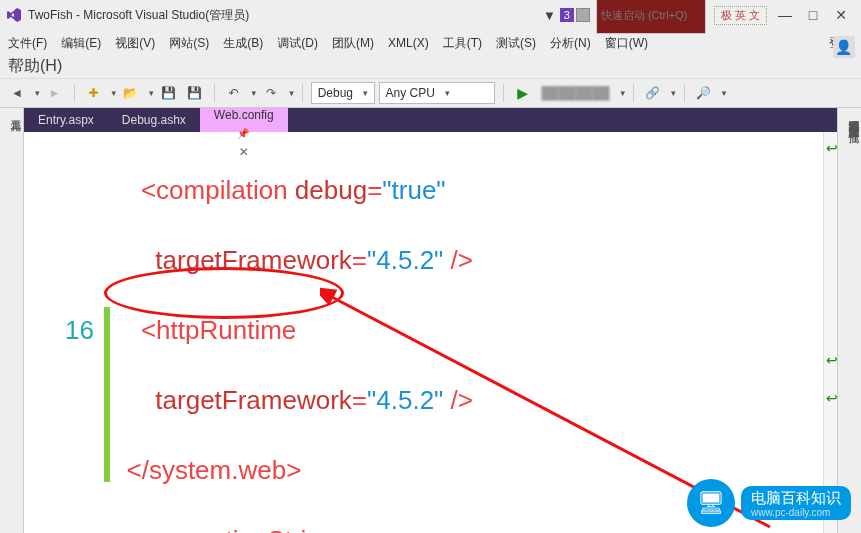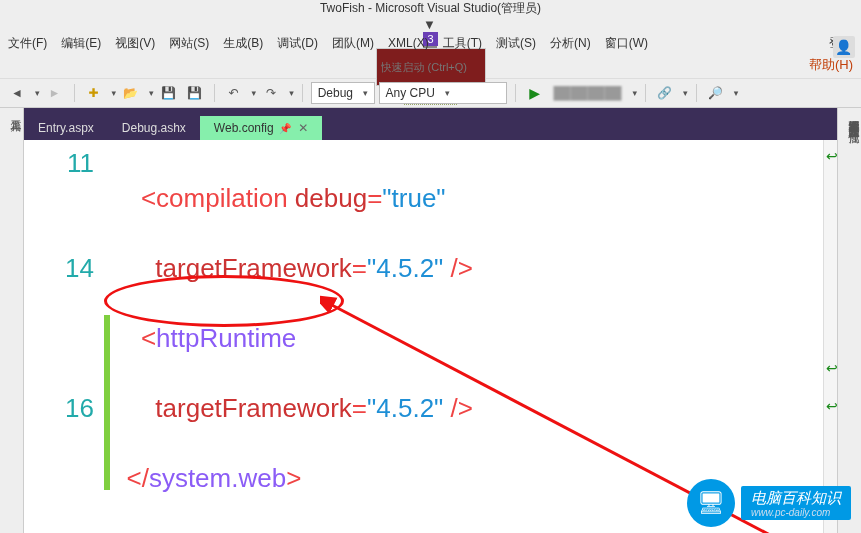--- a/index.html
+++ b/index.html
@@ -1,58 +1,58 @@
 <!DOCTYPE html>
 <html><head>
 <meta charset="utf-8">
 <style>
 *{margin:0;padding:0;box-sizing:border-box;font-family:"Microsoft YaHei",sans-serif;}
 body{width:861px;height:533px;background:#eee;overflow:hidden;position:relative;}
-.titlebar{height:30px;background:#eee;display:flex;align-items:center;padding:0 6px;color:#333;font-size:12px;flex-direction:column;}
+.titlebar{height:30px;background:#eee;display:flex;align-items:center;padding:0 6px;color:#333;font-size:12px;}
 .titlebar .logo{width:16px;height:16px;margin-right:6px;}
 .titlebar .spacer{flex:1;}
 .titlebar .badge{background:#6a3fb5;color:#fff;font-size:11px;padding:1px 4px;margin:0 2px;}
 .titlebar .flag{width:14px;height:14px;border:1px solid #888;background:#aaa;margin-right:2px;}
 .titlebar .search{width:110px;height:20px;border:1px solid #ccc;background:#7f1d1d;font-size:11px;color:#aaa;padding:18px 4px;margin:0 4px;}
 .titlebar .ime{border:1px dotted #9a6;color:#b44;font-size:11px;padding:1px 6px;margin:0 4px;text-align:center;}
 .winbtn{width:28px;height:22px;display:inline-flex;align-items:center;justify-content:center;color:#444;font-size:14px;}
 .menubar{height:26px;display:flex;align-items:center;padding:0 8px;font-size:12px;color:#333;gap:14px;}
 .menubar .login{margin-left:auto;color:#333;}
-.menubar2{height:22px;padding:0 8px;font-size:13px;color:#c2410c;text-align:right;}
+.menubar2{height:22px;padding:0 8px;font-size:16px;color:#404040;}
 .toolbar{height:30px;background:#eee;border-top:1px solid #ddd;border-bottom:1px solid #ccc;display:flex;align-items:center;padding:0 6px;gap:4px;font-size:12px;color:#333;}
 .tbtn{width:22px;height:22px;display:inline-flex;align-items:center;justify-content:center;color:#555;}
 .tsep{width:1px;height:18px;background:#ccc;margin:0 4px;}
 .tdrop{height:22px;border:1px solid #bbb;background:#fff;display:flex;align-items:center;padding:0 6px;font-size:12px;}
 .tdrop .arrow{margin-left:10px;font-size:9px;color:#555;}
 .play{color:#1a8a1a;font-size:14px;}
 .workarea{position:absolute;top:108px;left:0;right:0;bottom:0;display:flex;}
 .leftrail{width:24px;background:#eee;border-right:1px solid #ccc;writing-mode:vertical-rl;font-size:11px;color:#555;padding:4px 0;text-align:left;}
-.tabstrip{height:32px;background:#3b2e58;display:flex;align-items:flex-end;}
+.tabstrip{height:24px;background:#3b2e58;display:flex;align-items:flex-start;}
 .tab{height:24px;padding:0 14px;display:flex;align-items:center;font-size:12px;color:#ddd;gap:6px;}
-.tab.active{background:#86efac;color:#333;}
+.tab.active{background:#f0abfc;color:#333;flex-direction:column;}
 .tab .pin{font-size:10px;color:#333;}
 .tab .close{font-size:12px;color:#666;}
 .editor{flex:1;display:flex;flex-direction:column;background:#fff;}
 .codewrap{flex:1;display:flex;overflow:hidden;position:relative;}
 .gutter{width:80px;background:#fff;text-align:right;padding:6px 10px 0 0;font-family:Consolas,monospace;font-size:26px;color:#2aa;line-height:35px;}
 .chgbar{width:6px;}
 .chg{width:6px;}
 .code{flex:1;font-family:Consolas,monospace;font-size:26px;line-height:35px;padding:6px 0 0 2px;color:#333;white-space:pre;position:relative;}
 .brkt{color:#ef4444;}
-.elem{color:#8b5cf6;}
+.elem{color:#ef4444;}
 .attr{color:#c33;}
 .val{color:#1e8fd6;}
 .rightrail{width:24px;background:#eee;border-left:1px solid #ccc;writing-mode:vertical-rl;font-size:11px;color:#555;padding:4px 0;}
 .scrollind{width:14px;background:#f5f5f5;border-left:1px solid #ddd;position:relative;}
 .scrollind .mark{position:absolute;left:2px;width:10px;height:16px;color:#1a8a1a;font-size:14px;}
 .ellipse{position:absolute;border:3px solid #e11;border-radius:50%;width:240px;height:52px;pointer-events:none;}
 .arrowline{position:absolute;pointer-events:none;}
 .watermark{position:absolute;right:10px;bottom:6px;display:flex;align-items:center;gap:6px;}
 .wmcircle{width:48px;height:48px;border-radius:50%;background:#0099e5;display:flex;align-items:center;justify-content:center;color:#fff;font-size:22px;}
-.wmtext{background:#0099e5;color:#fff;padding:3px 10px 1px;border-radius:2px;font-size:15px;line-height:1.2;font-style:italic;}
+.wmtext{background:#0099e5;color:#fff;padding:3px 10px 1px;border-radius:10px;font-size:15px;line-height:1.2;}
 .wmtext .sub{font-size:10px;display:block;color:#cde;}
 .usericon{position:absolute;right:6px;top:36px;width:22px;height:22px;background:#ddd;border-radius:2px;display:flex;align-items:center;justify-content:center;color:#888;font-size:14px;}
 .dd{font-size:9px;color:#555;margin-left:3px;}
 </style>
 </head>
 <body>
 
 <div class="titlebar">
   <svg class="logo" viewBox="0 0 16 16">
       <path fill="#6a3fb5" d="M11 1l4 2v10l-4 2-6-5-3 2-1-1V5l1-1 3 2 6-5zM5 8l3 2V6L5 8z"></path>
@@ -103,21 +103,21 @@
   <span class="tsep"></span>
   <span class="tbtn">↶</span>
     <span class="dd">▾</span>
   <span class="tbtn">↷</span>
     <span class="dd">▾</span>
   <span class="tsep"></span>
   <span class="tdrop">
       <span>Debug</span>
       <span class="arrow">▾</span>
     </span>
-  <span class="tdrop" style="width:128px;">
+  <span class="tdrop" style="width:116px;">
       <span>Any CPU</span>
       <span class="arrow">▾</span>
     </span>
   <span class="tsep"></span>
   <span class="tbtn play">▶</span>
   <span style="filter:blur(1.2px);color:#999;font-size:12px;padding:0 4px;">████████</span>
     <span class="dd">▾</span>
   <span class="tsep"></span>
   <span class="tbtn" style="color:#3a7bd5;">🔗</span>
     <span class="dd">▾</span>
@@ -137,24 +137,22 @@
           <span>Debug.ashx</span>
         </div>
       <div class="tab active">
           <span>Web.config</span>
           <span class="pin">📌</span>
           <span class="close">✕</span>
         </div>
     </div>
     <div class="codewrap">
       <div class="gutter">
-        <div>11</div>
           <div style="height:35px;"></div>
           <div style="height:35px;"></div>
-        <div>14</div>
           <div style="height:35px;"></div>
           <div style="height:35px;"></div>
           <div style="height:35px;"></div>
         <div>16</div>
       </div>
       <div class="chgbar">
         <div class="chg" style="height:175px;"></div>
         <div class="chg" style="height:175px;background:#7fcf3f;"></div>
       </div>
       <div class="code">

